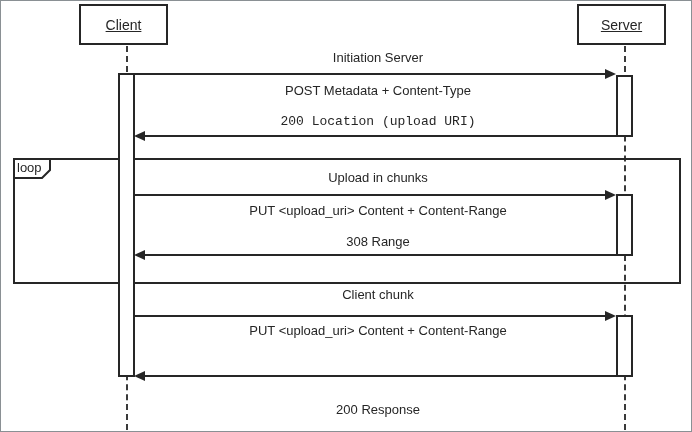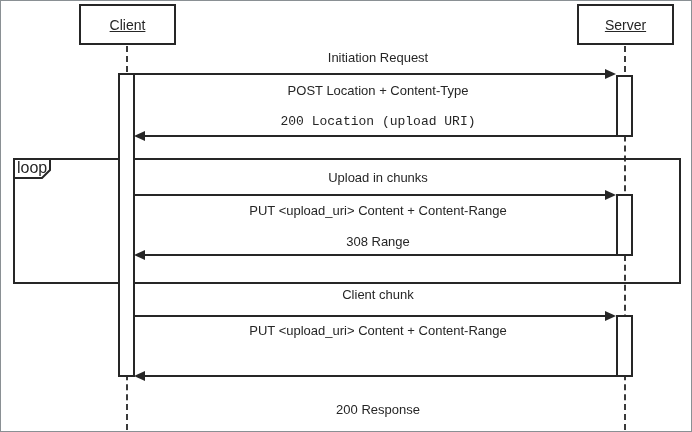--- a/index.html
+++ b/index.html
@@ -10,21 +10,21 @@
     box-sizing: border-box;
     background: #ffffff;
     border: 1px solid #8a9094;
     font-family: "Liberation Sans", sans-serif;
     color: #262626;
     overflow: hidden;
   }
   .actor {
     position: absolute;
     top: 3px;
-    width: 97px;
+    width: 89px;
     height: 41px;
     box-sizing: border-box;
     border: 2px solid #262626;
     background: #ffffff;
     display: flex;
     align-items: center;
     justify-content: center;
     font-size: 14px;
     text-decoration: underline;
     z-index: 5;
@@ -54,21 +54,21 @@
     top: 157px;
     width: 38px;
     height: 21px;
     z-index: 6;
   }
   .loop-tab svg { position: absolute; left: 0; top: 0; }
   .loop-text {
     position: absolute;
     left: 4px;
     top: 2px;
-    font-size: 16px;
+    font-size: 13px;
     line-height: 15px;
   }
   .activation {
     position: absolute;
     width: 17px;
     box-sizing: border-box;
     background: #ffffff;
     border: 2px solid #262626;
     z-index: 3;
   }
@@ -134,22 +134,22 @@
   <div class="msg-line" style="left:133px; top:193px; width:472px;"></div>
   <div class="arrowhead-right" style="left:604px; top:189px;"></div>
   <div class="msg-line" style="left:144px; top:253px; width:471px;"></div>
   <div class="arrowhead-left" style="left:133px; top:249px;"></div>
 
   <div class="msg-line" style="left:133px; top:314px; width:472px;"></div>
   <div class="arrowhead-right" style="left:604px; top:310px;"></div>
   <div class="msg-line" style="left:144px; top:374px; width:471px;"></div>
   <div class="arrowhead-left" style="left:133px; top:370px;"></div>
 
-  <div class="msg-label" style="top:49px;">Initiation Request</div>
-  <div class="msg-label" style="top:82px;">POST Location + Content-Type</div>
+  <div class="msg-label" style="top:49px;">Initiation Server</div>
+  <div class="msg-label" style="top:82px;">POST Metadata + Content-Type</div>
   <div class="msg-label" style="top:113px;font-family:Liberation Mono, monospace;">200 Location (upload URI)</div>
 
   <div class="msg-label" style="top:169px;">Upload in chunks</div>
   <div class="msg-label" style="top:202px;">PUT &lt;upload_uri&gt; Content + Content-Range</div>
   <div class="msg-label" style="top:233px;text-align:center;">308 Range</div>
 
   <div class="msg-label" style="top:286px;">Client chunk</div>
   <div class="msg-label" style="top:322px;">PUT &lt;upload_uri&gt; Content + Content-Range</div>
   <div class="msg-label" style="top:353px;margin-top:48px;">200 Response</div>
 

